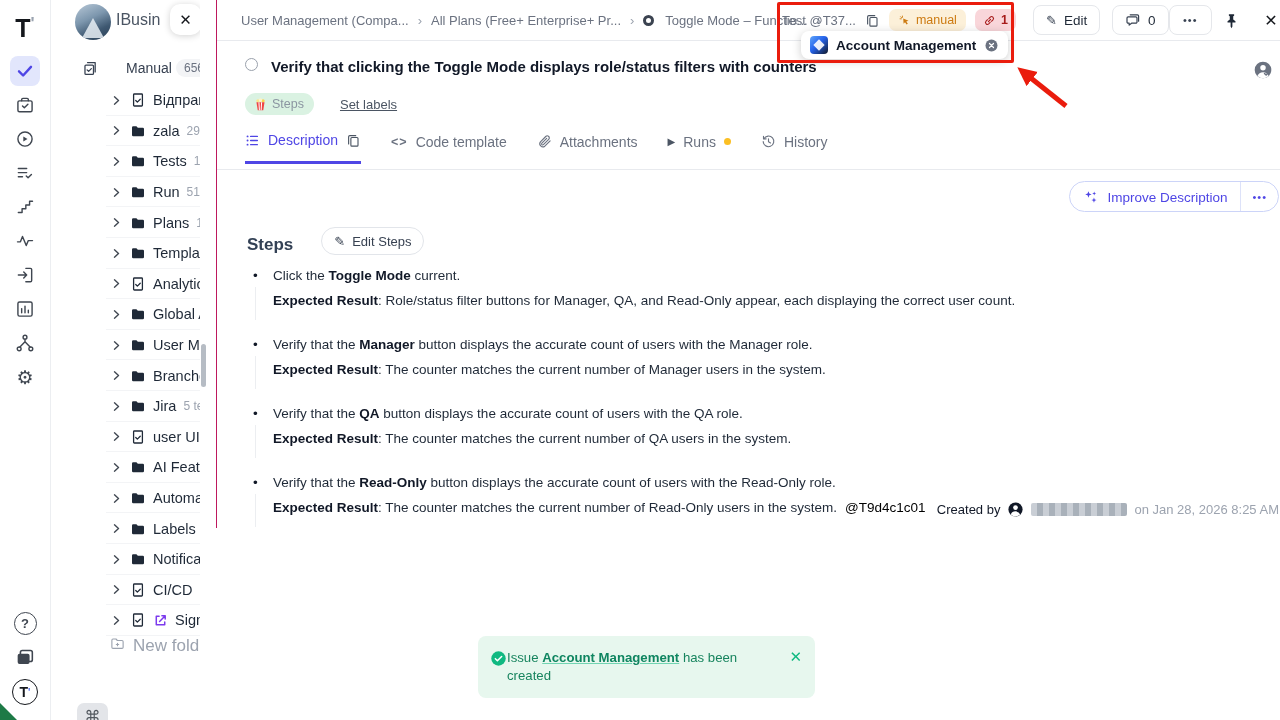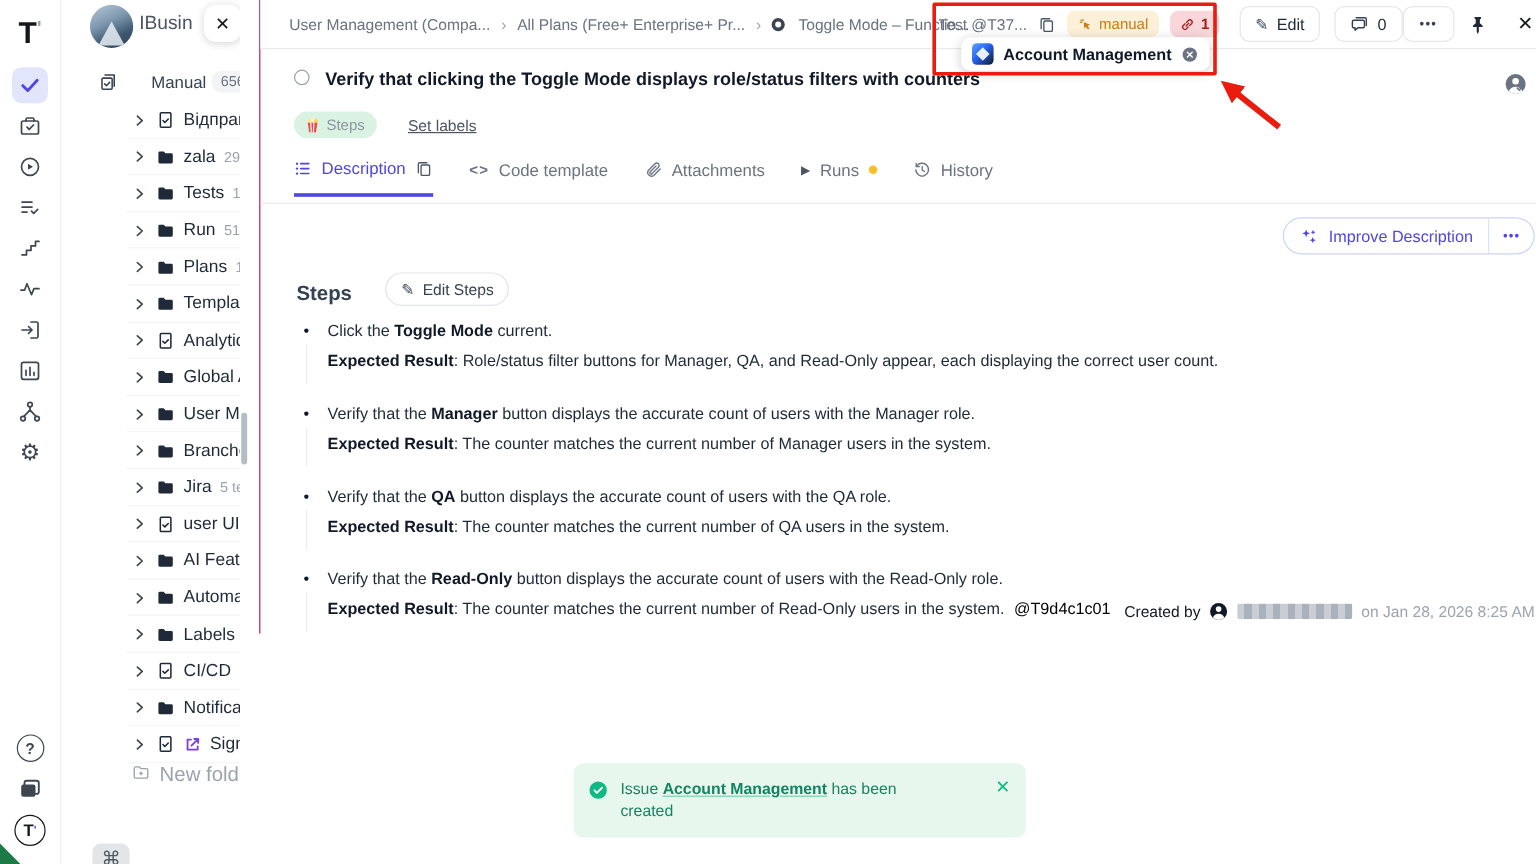--- a/index.html
+++ b/index.html
@@ -104,22 +104,22 @@
   .testref{font-size:13px;color:#6b7280;white-space:nowrap}
   .pill-manual{background:#fcf0d9;border-radius:7px;height:22px;display:flex;align-items:center;gap:5px;padding:0 9px;font-size:12.5px;color:#cc7a10;cursor:pointer}
   .pill-link{background:#f9d6da;border-radius:7px;height:22px;display:flex;align-items:center;gap:5px;padding:0 8px;font-size:12.5px;font-weight:bold;color:#a61b1b;cursor:pointer}
   .popover{position:absolute;left:801px;top:31px;height:28px;background:#fff;border-radius:8px;box-shadow:0 2px 10px rgba(0,0,0,.2);
      display:flex;align-items:center;gap:8px;padding:0 9px;z-index:31}
   .jira-ico{width:18px;height:18px;border-radius:4px;background:linear-gradient(135deg,#60a5fa 0%,#2563eb 45%,#111827 100%);position:relative}
   .jira-ico:before{content:'';position:absolute;left:5px;top:5px;width:8px;height:8px;background:#fff;transform:rotate(45deg);opacity:.9}
   .popover .ptitle{font-size:13.5px;font-weight:bold;color:#111827;white-space:nowrap}
   .arrow-note{position:absolute;left:1000px;top:55px;z-index:60;pointer-events:none}
 
-  .toast{position:absolute;left:478px;top:636px;width:377px;box-sizing:border-box;background:#e7f7ee;border-radius:8px;
-     padding:13px 13px 13px 12px;display:flex;gap:10px;z-index:40}
+  .toast{position:absolute;left:478px;top:636px;width:337px;box-sizing:border-box;background:#e7f7ee;border-radius:8px;
+     padding:13px 13px 13px 12px;display:flex;z-index:40}
   .toast-txt{width:246px;font-size:13.2px;line-height:18px;color:#17845e}
   .toast-link{font-weight:bold;color:#0f8560;text-decoration:underline;text-decoration-color:rgba(16,185,129,.55);cursor:pointer}
   .toast-x{margin-left:auto;color:#10b981;font-size:15px;cursor:pointer;line-height:16px}
 </style>
 </head>
 <body>
 
 <div class="rail">
   <div class="logo-t">T<i>'</i></div>
   <div class="ricons">
@@ -365,35 +365,35 @@
         <svg width="16" height="16" viewBox="0 0 20 20">
           <path d="M2.5 5.5A1.5 1.5 0 014 4h4l1.8 2H16a1.5 1.5 0 011.5 1.5V15a1.5 1.5 0 01-1.5 1.5H4A1.5 1.5 0 012.5 15z" fill="#1f2937"></path>
         </svg>
         <span class="lbl">Labels &amp;</span>
         <span class="cnt"></span>
       </div>
     <div class="trow">
         <svg width="13" height="13" viewBox="0 0 16 16" class="sv">
           <path d="M5.5 3.5L10.5 8l-5 4.5"></path>
         </svg>
+        <svg width="16" height="16" viewBox="0 0 20 20">
+          <path d="M2.5 5.5A1.5 1.5 0 014 4h4l1.8 2H16a1.5 1.5 0 011.5 1.5V15a1.5 1.5 0 01-1.5 1.5H4A1.5 1.5 0 012.5 15z" fill="#1f2937"></path>
+        </svg>
+        <span class="lbl">Notifica</span>
+        <span class="cnt"></span>
+      </div>
+    <div class="trow">
+        <svg width="13" height="13" viewBox="0 0 16 16" class="sv">
+          <path d="M5.5 3.5L10.5 8l-5 4.5"></path>
+        </svg>
         <svg width="16" height="16" viewBox="0 0 20 20" class="sv" style="stroke:#1f2937;stroke-width:1.6">
           <rect x="4.5" y="2.5" width="11" height="15" rx="1"></rect>
           <path d="M7.2 10.6l2 2 3.6-3.6"></path>
         </svg>
         <span class="lbl">CI/CD</span>
-        <span class="cnt"></span>
-      </div>
-    <div class="trow">
-        <svg width="13" height="13" viewBox="0 0 16 16" class="sv">
-          <path d="M5.5 3.5L10.5 8l-5 4.5"></path>
-        </svg>
-        <svg width="16" height="16" viewBox="0 0 20 20">
-          <path d="M2.5 5.5A1.5 1.5 0 014 4h4l1.8 2H16a1.5 1.5 0 011.5 1.5V15a1.5 1.5 0 01-1.5 1.5H4A1.5 1.5 0 012.5 15z" fill="#1f2937"></path>
-        </svg>
-        <span class="lbl">Notifica</span>
         <span class="cnt"></span>
       </div>
     <div class="trow">
         <svg width="13" height="13" viewBox="0 0 16 16" class="sv">
           <path d="M5.5 3.5L10.5 8l-5 4.5"></path>
         </svg>
         <svg width="16" height="16" viewBox="0 0 20 20" class="sv" style="stroke:#1f2937;stroke-width:1.6">
           <rect x="4.5" y="2.5" width="11" height="15" rx="1"></rect>
           <path d="M7.2 10.6l2 2 3.6-3.6"></path>
         </svg>

